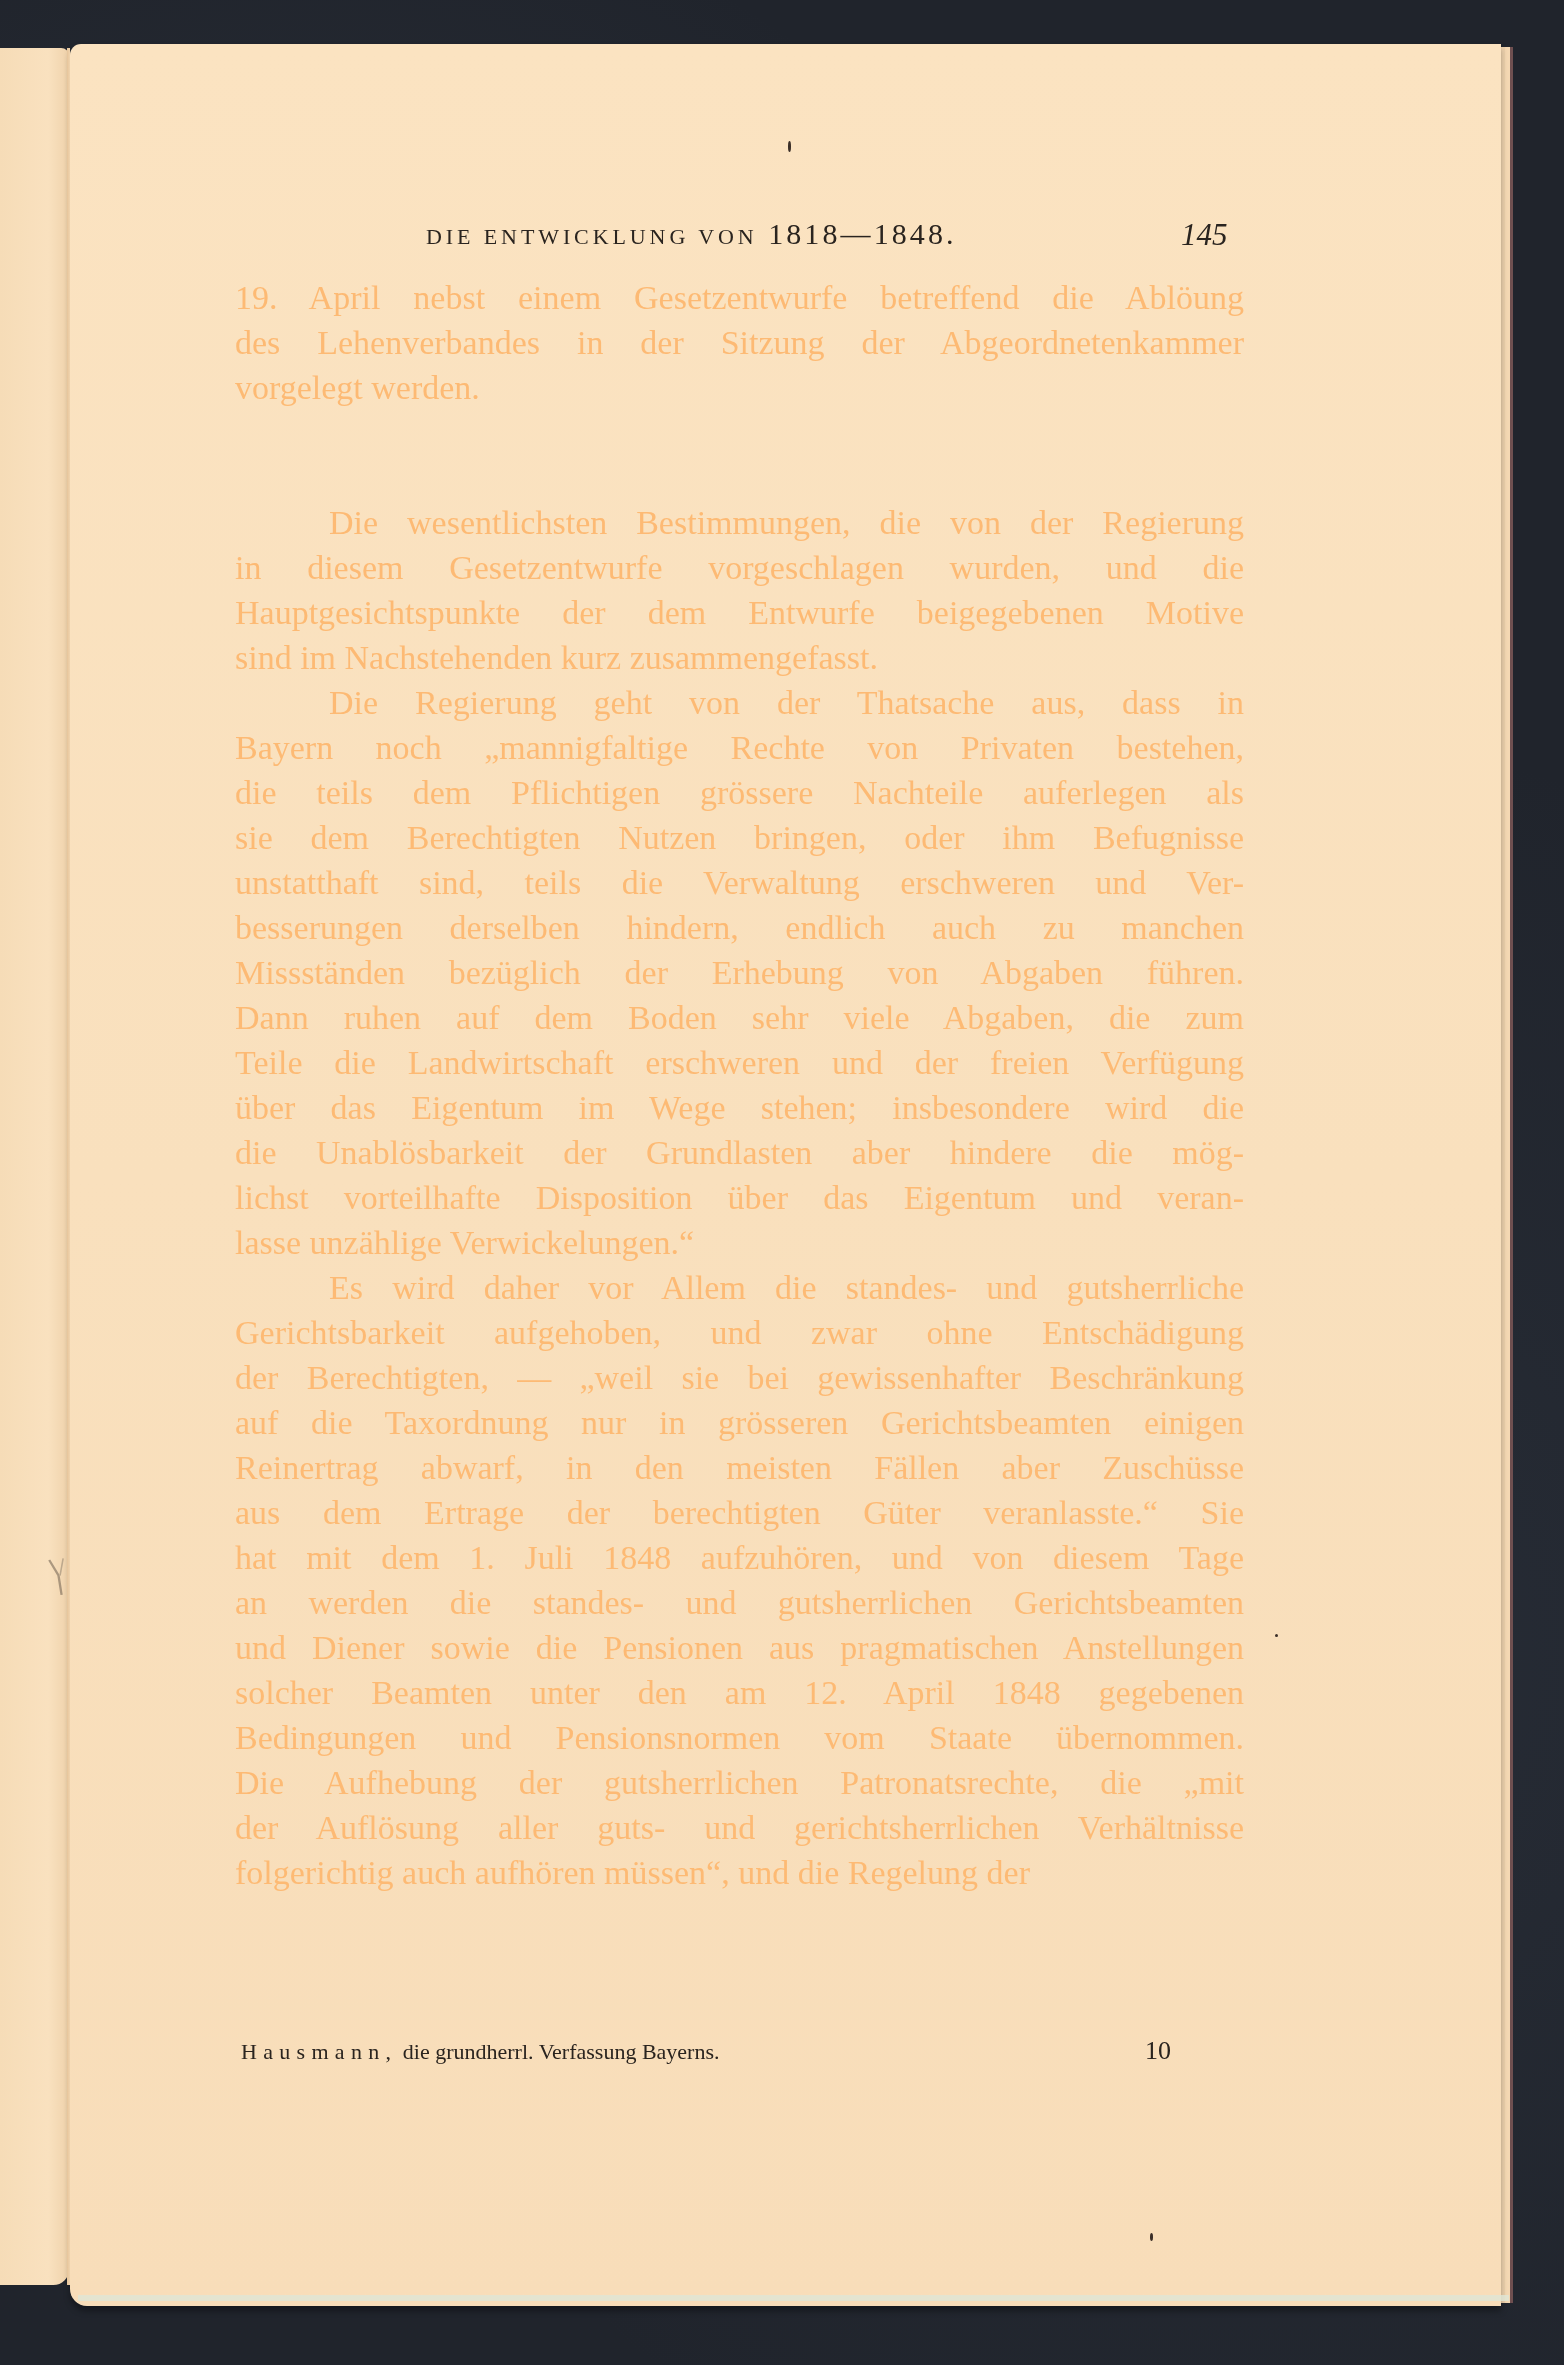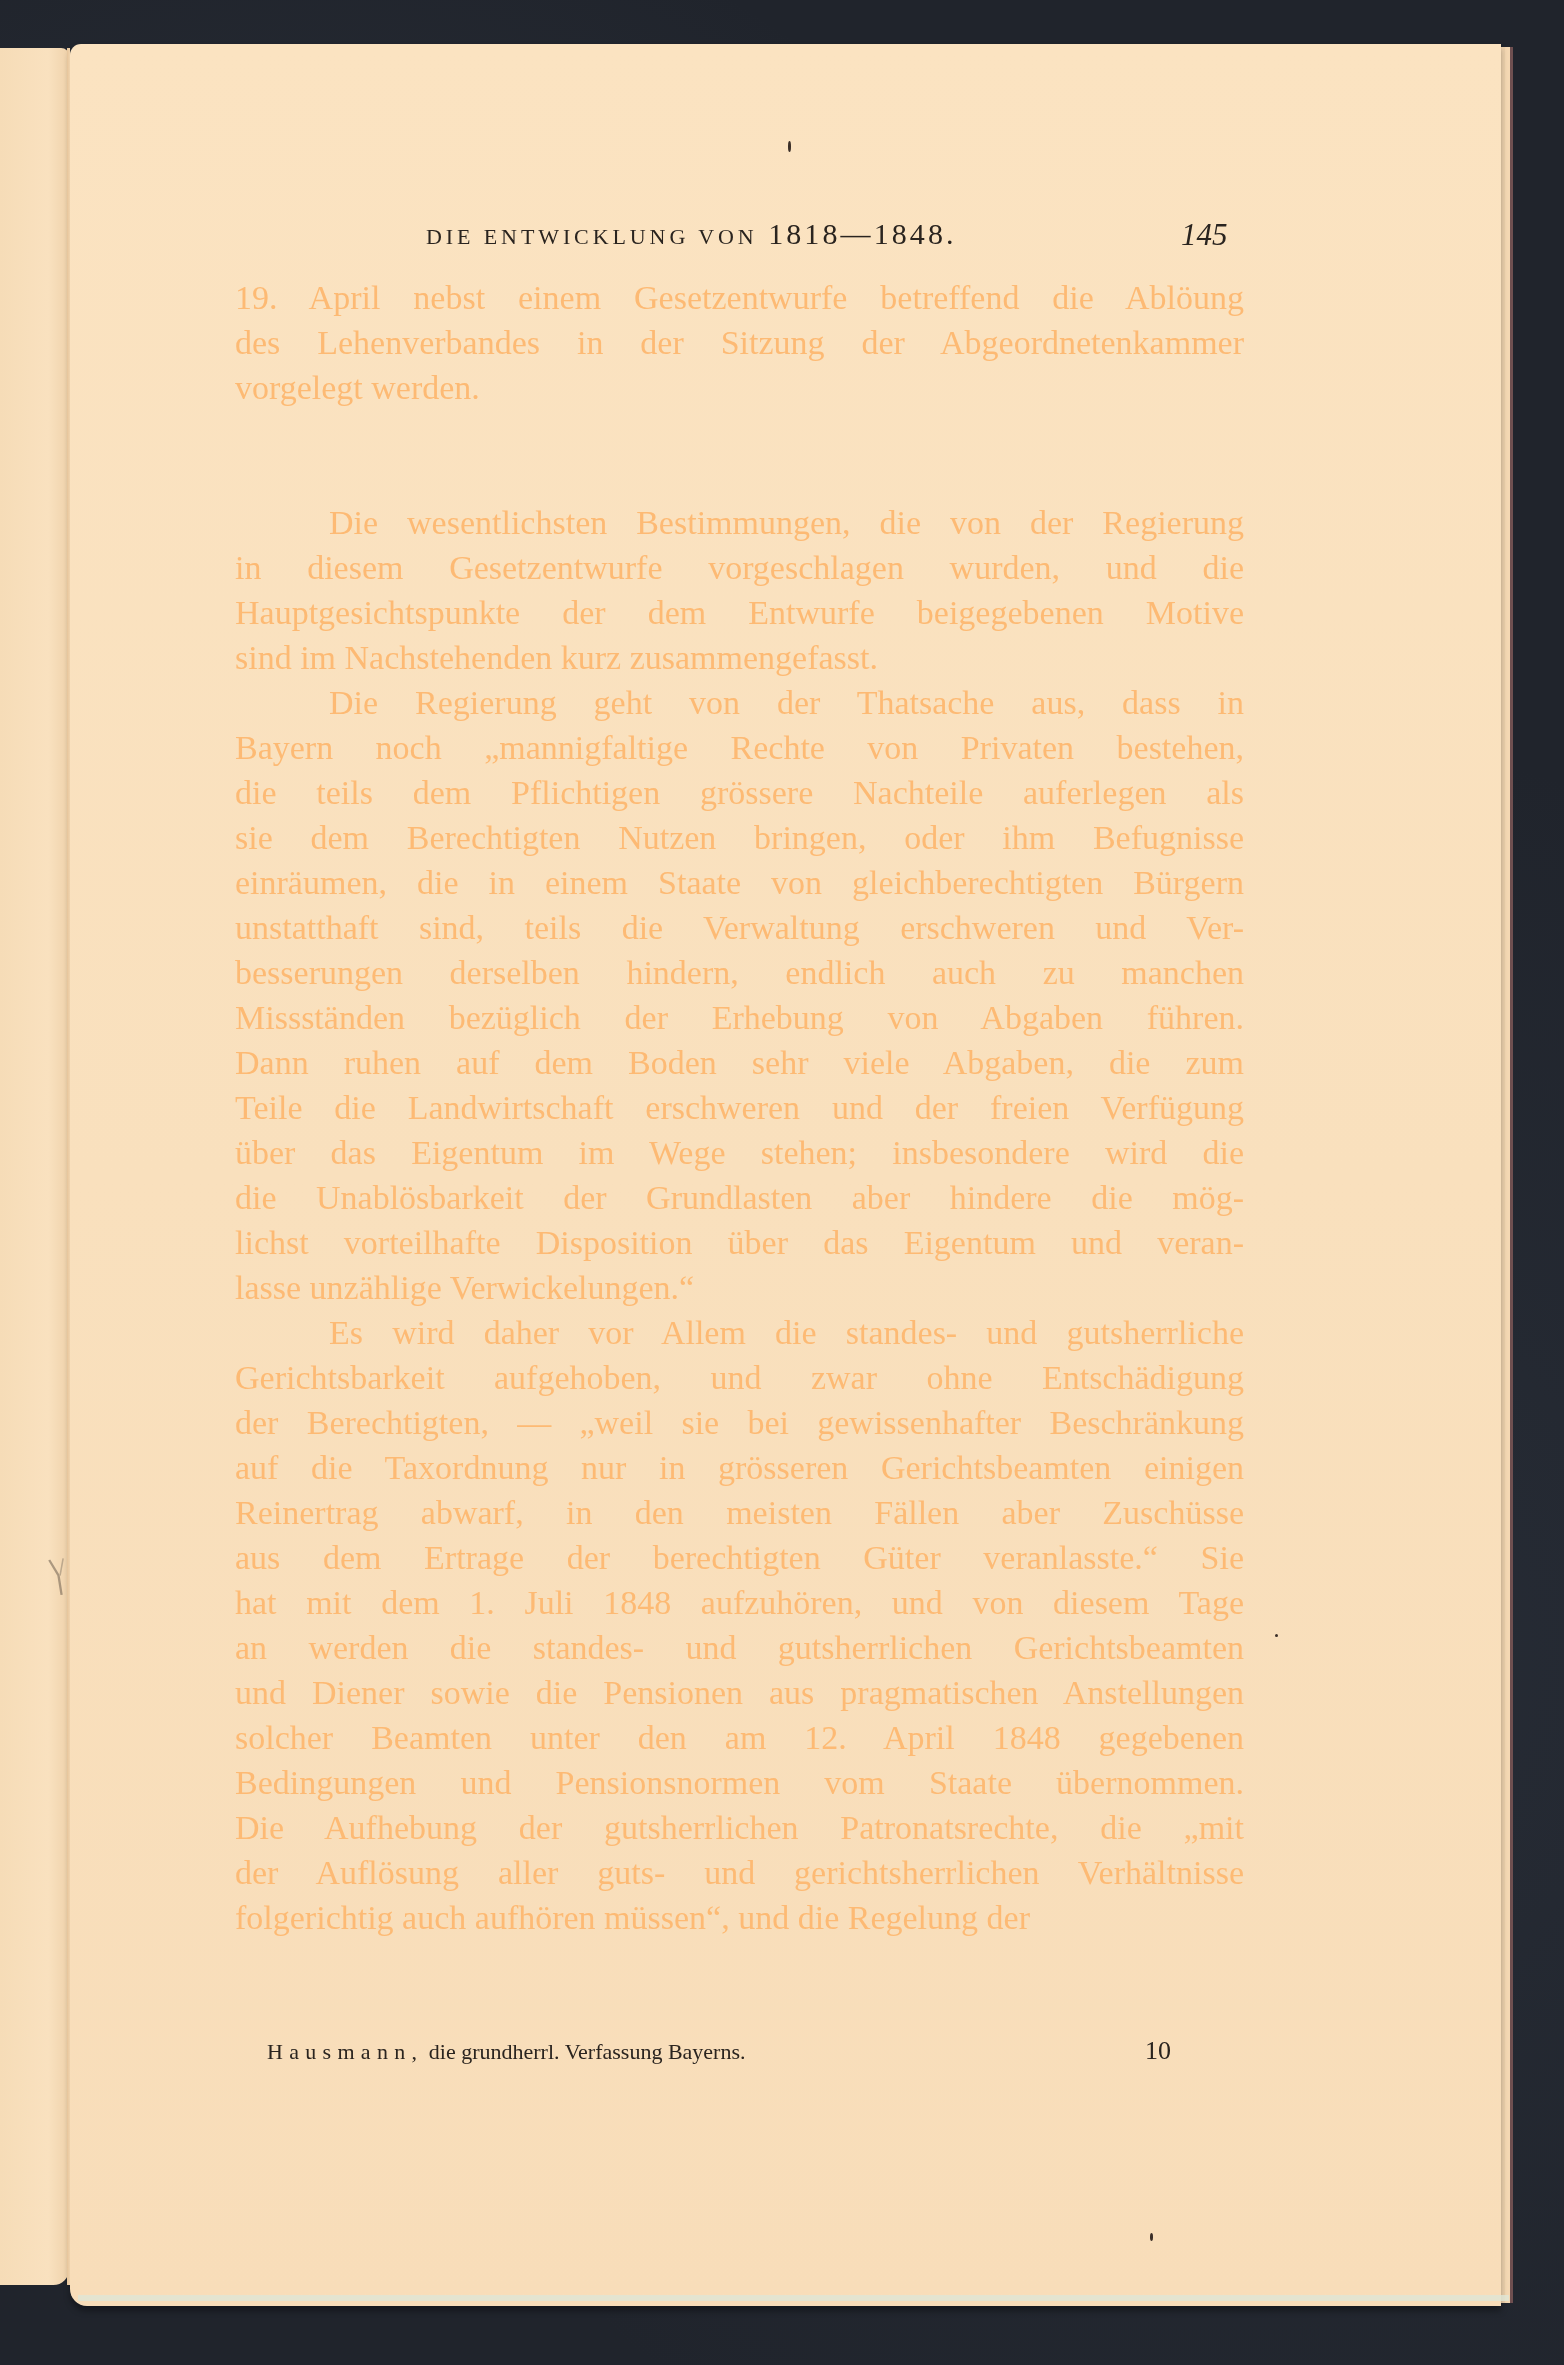--- a/index.html
+++ b/index.html
@@ -127,21 +127,20 @@
     position: absolute;
     top: 2039px;
     left: 241px;
     width: 938px;
     color: #2a241f;
     font-size: 22px;
     white-space: nowrap;
   }
   .footer .author {
     letter-spacing: 6.3px;
-    margin-left: 26px;
   }
   .footer .sig {
     position: absolute;
     left: 904px;
     top: -3.1px;
     font-size: 26px;
   }
   .speck {
     position: absolute;
     background: #3b2f28;
@@ -185,21 +184,20 @@
       <span class="line indent">Die wesentlichsten Bestimmungen, die von der Regierung</span>
       <span class="line">in diesem Gesetzentwurfe vorgeschlagen wurden, und die</span>
       <span class="line">Hauptgesichtspunkte der dem Entwurfe beigegebenen Motive</span>
       <span class="line last">sind im Nachstehenden kurz zusammengefasst.</span>
     </div>
     <div>
       <span class="line indent">Die Regierung geht von der Thatsache aus, dass in</span>
       <span class="line">Bayern noch „mannigfaltige Rechte von Privaten bestehen,</span>
       <span class="line">die teils dem Pflichtigen grössere Nachteile auferlegen als</span>
       <span class="line">sie dem Berechtigten Nutzen bringen, oder ihm Befugnisse</span>
-      <span class="line">einräumen, die in einem Staate von gleichberechtigten Bürgern</span>
       <span class="line">unstatthaft sind, teils die Verwaltung erschweren und Ver-</span>
       <span class="line">besserungen derselben hindern, endlich auch zu manchen</span>
       <span class="line">Missständen bezüglich der Erhebung von Abgaben führen.</span>
       <span class="line">Dann ruhen auf dem Boden sehr viele Abgaben, die zum</span>
       <span class="line">Teile die Landwirtschaft erschweren und der freien Verfügung</span>
       <span class="line">über das Eigentum im Wege stehen; insbesondere wird die</span>
       <span class="line">die Unablösbarkeit der Grundlasten aber hindere die mög-</span>
       <span class="line">lichst vorteilhafte Disposition über das Eigentum und veran-</span>
       <span class="line last">lasse unzählige Verwickelungen.“</span>
     </div>

